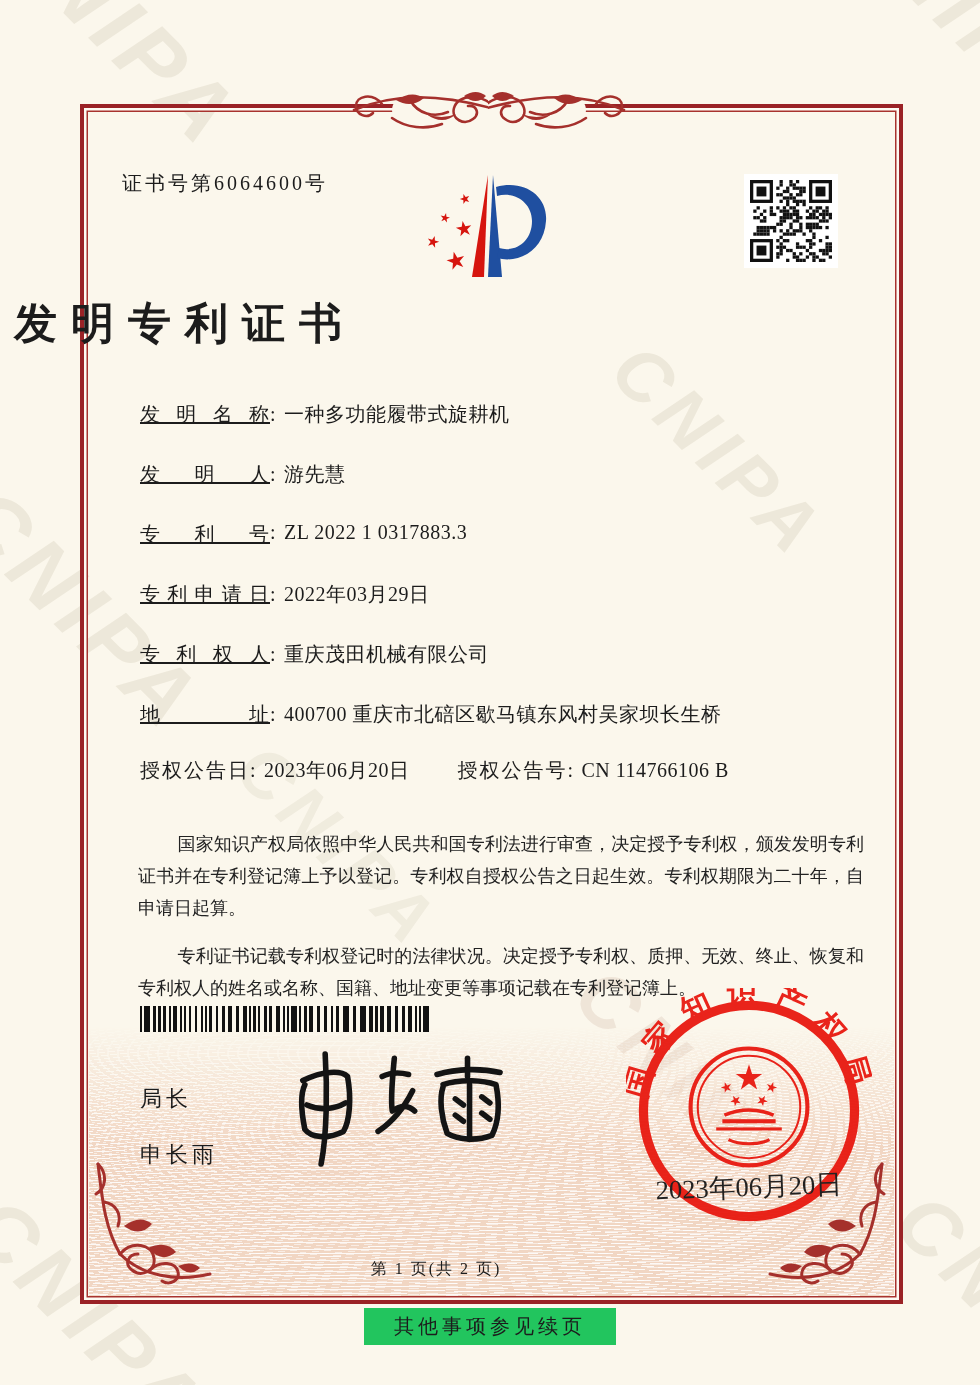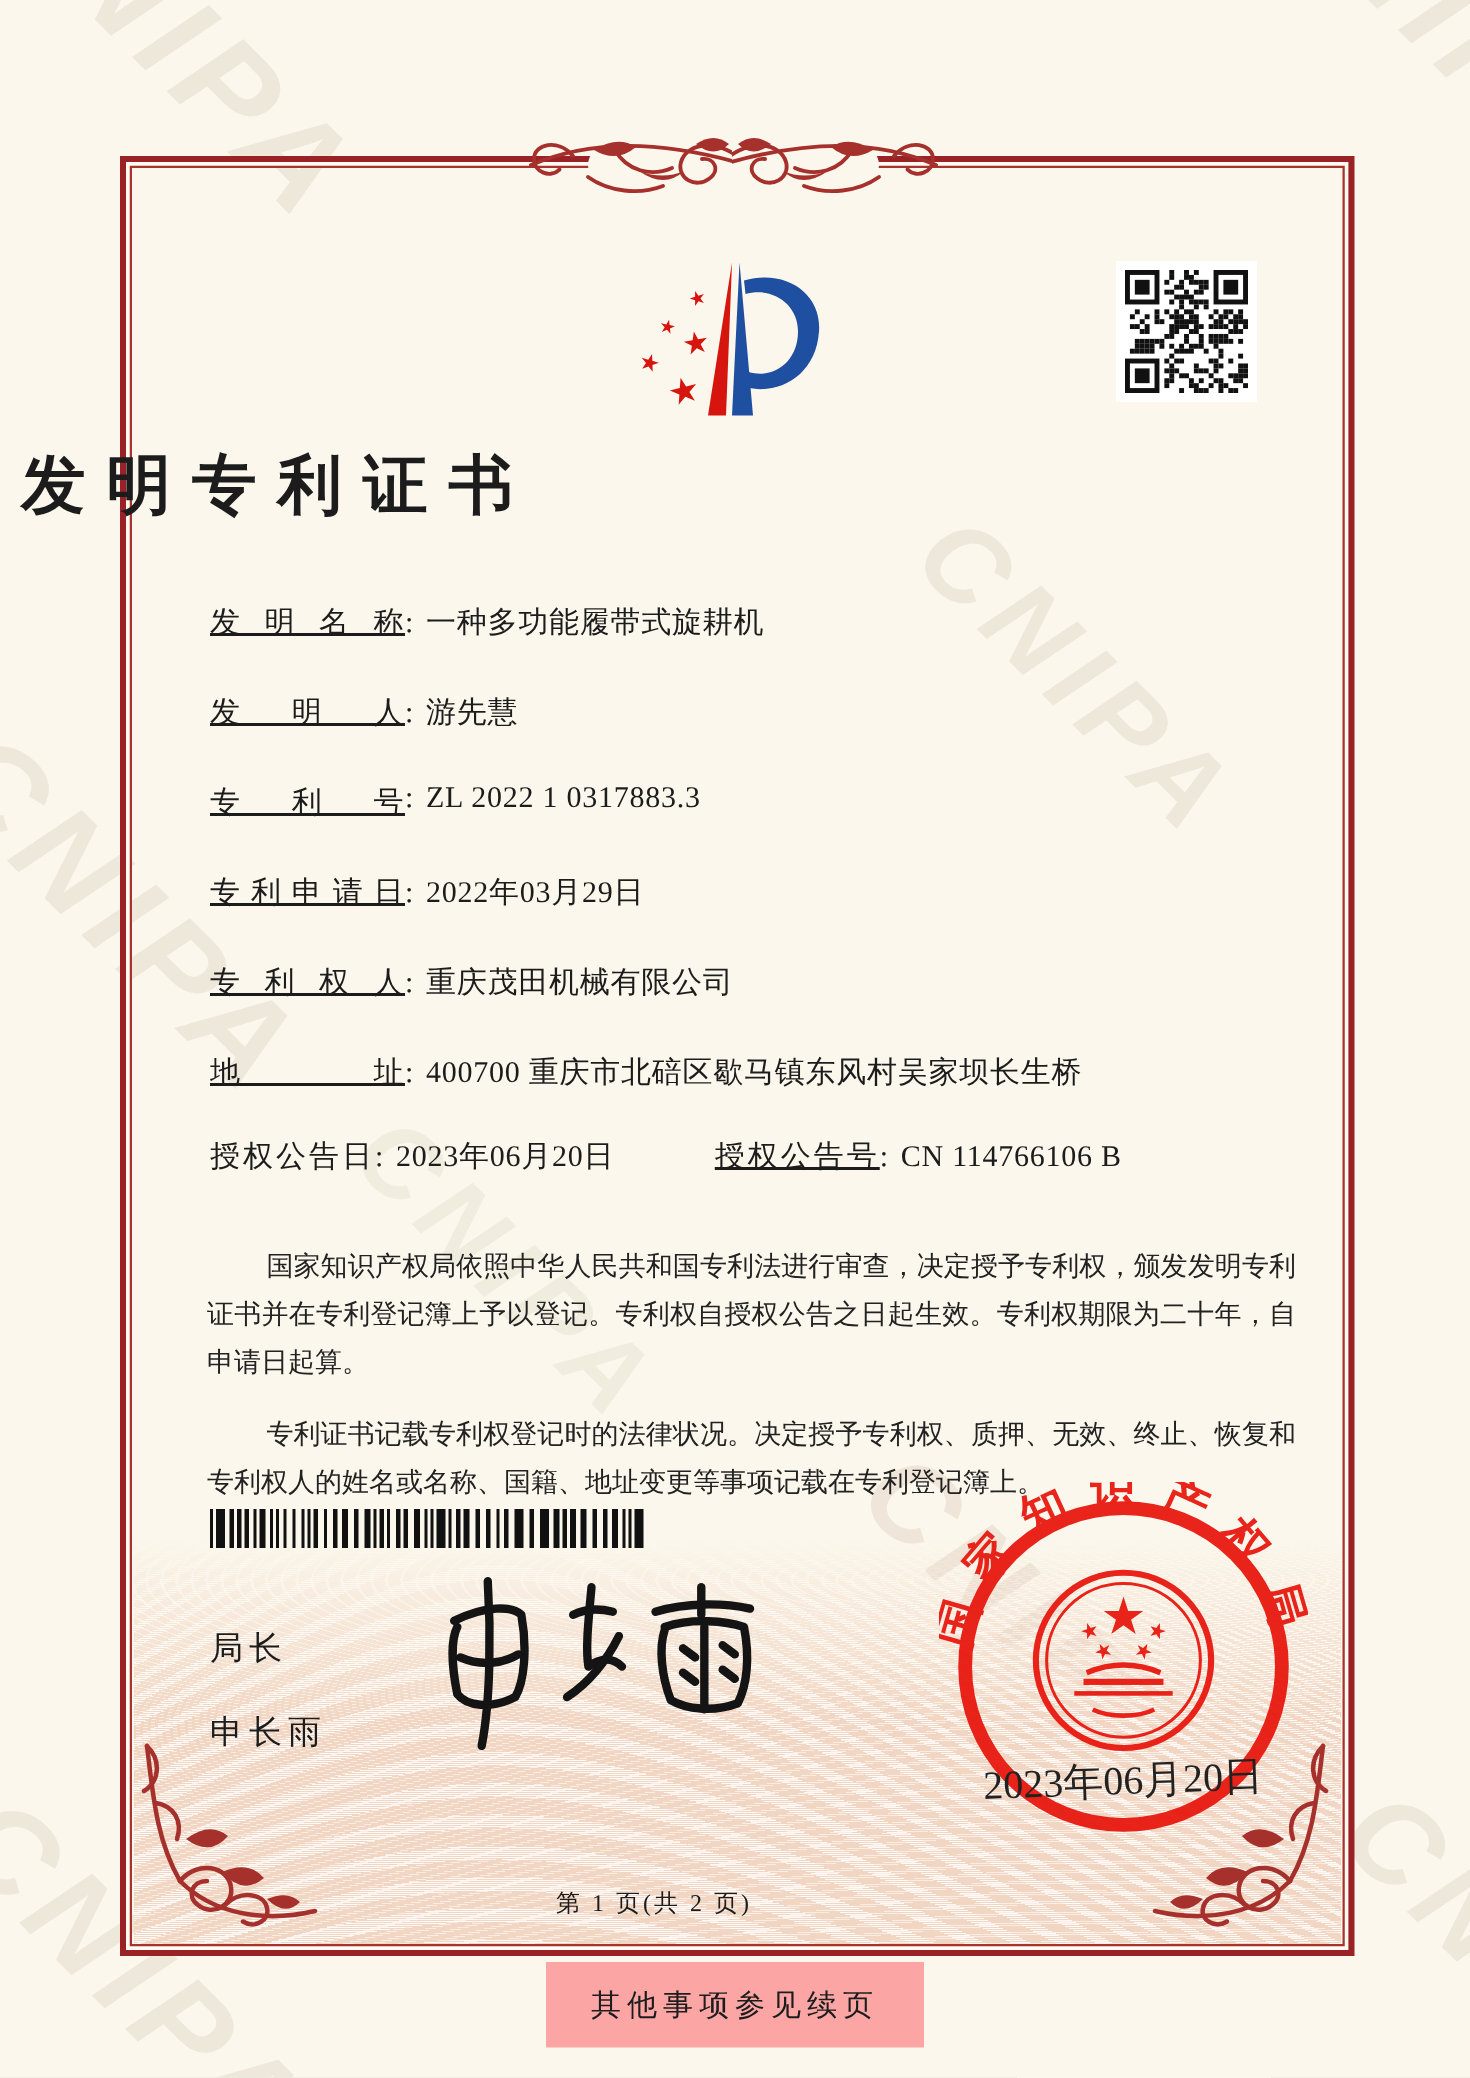--- a/index.html
+++ b/index.html
@@ -52,39 +52,39 @@
   .fields{position:absolute; left:140px; top:401px; width:730px;}
   .row{height:60px; font-size:20px; white-space:nowrap;}
   .lab{
     display:inline-block; width:130px; vertical-align:top;
     text-align:justify; text-align-last:justify; letter-spacing:1px;text-decoration:underline;
   }
   .colon{display:inline-block; width:14px; text-align:left;}
   .val{letter-spacing:0.5px;}
   .grantrow{position:absolute; left:140px; top:757px; width:760px; font-size:20px; white-space:nowrap;}
   .grantrow .lab2{letter-spacing:2px;}
-  .grantrow .second{margin-left:67px;text-decoration:underline;}
+  .grantrow .second{margin-left:48px;}
   
   .body-text{position:absolute; left:138px; top:812px; width:726px;}
   .body-text p{
     margin:16px 0 14px 0; font-size:18px; line-height:1.78;
     text-align:justify; text-indent:2.2em; color:#222;
   }
   
   .barcode{position:absolute; left:140px; top:1006px;}
   .officer{position:absolute; left:140px; top:1084px; font-family:"Liberation Sans", sans-serif; font-size:22px; letter-spacing:4px;}
   .officer .name{margin-top:26px;}
   .signature{position:absolute; left:288px; top:1046px;}
   
   .seal{position:absolute; left:626px; top:988px; opacity:.94;}
   
   .pagefooter{position:absolute; left:0; top:1259px; width:872px; text-align:center; font-size:16px; letter-spacing:2px;}
   .contbox{
     position:absolute; left:50%; top:1308px; transform:translateX(-50%);
-    background:#fca5a5; padding:15px 30px; font-size:20px; letter-spacing:4px;
+    background:#22c55e; padding:5px 30px; font-size:20px; letter-spacing:4px;
   }
 </style>
 </head>
 <body>
 
 <div class="page">
 
   <svg width="0" height="0" style="position:absolute" aria-hidden="true">
     <defs>
       <polygon id="star" points="0,-10 2.25,-3.09 9.51,-3.09 3.63,1.18 5.88,8.09 0,3.82 -5.88,8.09 -3.63,1.18 -9.51,-3.09 -2.25,-3.09"></polygon>
@@ -140,20 +140,21 @@
   <svg class="ornament" style="left:488px; top:80px; transform:scaleX(-1);" width="138" height="55">
       <use href="#fhalf" width="150" height="60"></use>
     </svg>
   <svg class="ornament" style="left:90px; top:1162px;" width="148" height="148">
       <use href="#corner" width="130" height="130"></use>
     </svg>
   <svg class="ornament" style="left:742px; top:1162px; transform:scaleX(-1);" width="148" height="148">
       <use href="#corner" width="130" height="130"></use>
     </svg>
 
+  <div class="certno">证书号第6064600号</div>
 
   <svg class="logo" width="150" height="126" viewBox="0 0 150 126">
     <g fill="#d6150e">
       <use href="#star" transform="translate(47,36) scale(0.52) rotate(-18)"></use>
       <use href="#star" transform="translate(27,55) scale(0.50) rotate(12)"></use>
       <use href="#star" transform="translate(46,66) scale(0.82) rotate(-10)"></use>
       <use href="#star" transform="translate(15,79) scale(0.62) rotate(16)"></use>
       <use href="#star" transform="translate(38,98) scale(0.95) rotate(-14)"></use>
       <polygon points="70,12 54,114 66,114"></polygon>
     </g>

